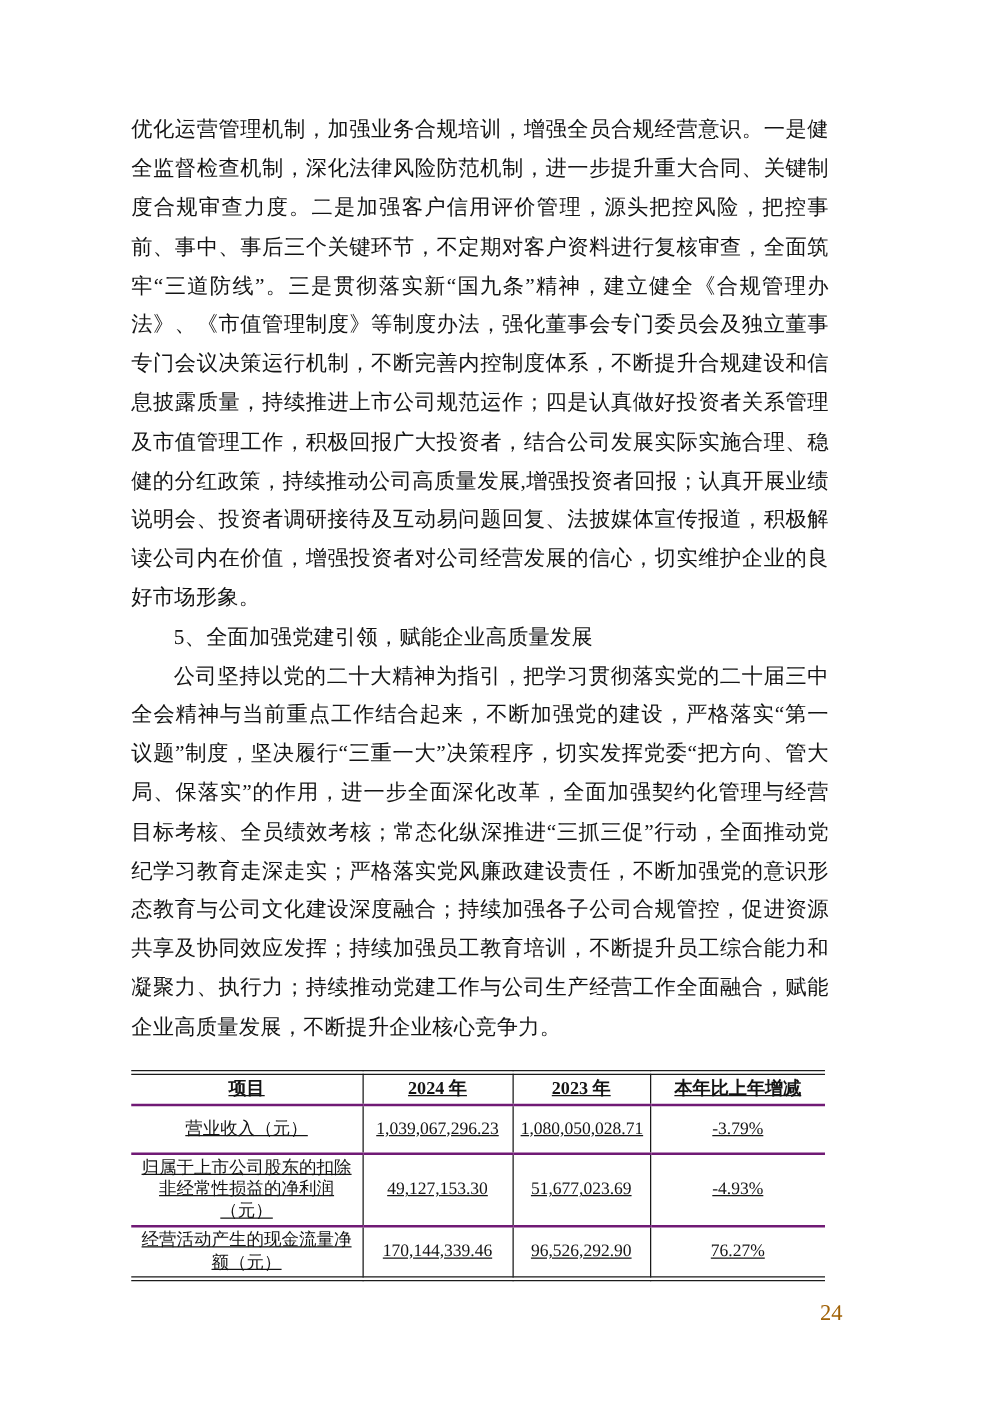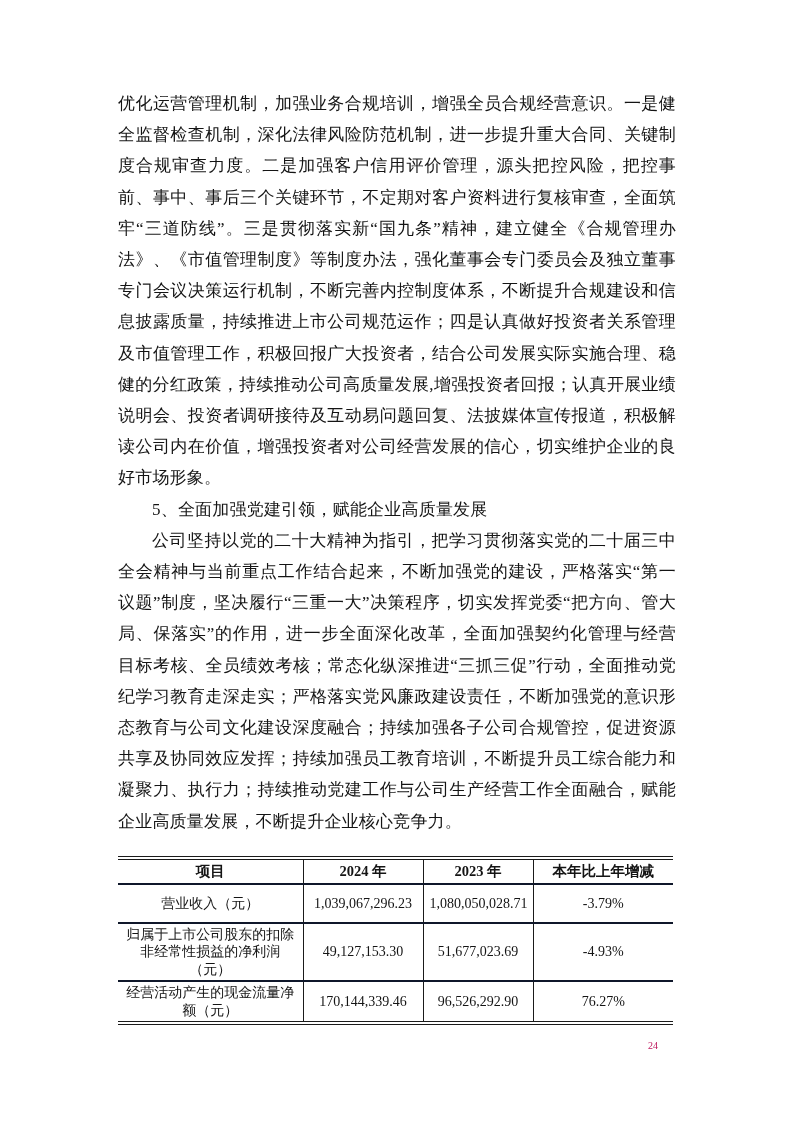--- a/index.html
+++ b/index.html
@@ -12,21 +12,21 @@
     color: #141414;
     overflow: hidden;
   }
   .page {
     position: absolute;
     inset: 0;
     background: #ffffff;
   }
   .content {
     position: absolute;
-    left: 118px;
+    left: 105px;
     width: 558px;
     top: 88px;
   }
   .para {
     font-size: 17px;
     line-height: 31.2px;
     text-align: justify;
     letter-spacing: 0.2px;
   }
   .para.indent { text-indent: 2em; }
@@ -45,47 +45,48 @@
     border-collapse: collapse;
     border-top: 4px double #1a1a1a;
     border-bottom: 4px double #1a1a1a;
     table-layout: fixed;
   }
   table.fin col.c1 { width: 185px; }
   table.fin col.c2 { width: 120px; }
   table.fin col.c3 { width: 110px; }
   table.fin col.c4 { width: 140px; }
   table.fin th, table.fin td {
-    border-bottom: 2px solid #0f172a;
+    border-bottom: 2px solid #701a75;
     vertical-align: middle;
     font-size: 14px;
     line-height: 17.5px;
     padding: 2px 6px;
+    text-decoration: underline;
   }
   table.fin th:not(:first-child),
   table.fin td:not(:first-child) { border-left: 1.2px solid #1a1a1a; }
   table.fin th {
     font-weight: 700;
     text-align: center;
     font-size: 14.5px;
     height: 26px;
   }
   td.label { text-align: center; }
   td.num   { text-align: center; font-size: 14.5px; font-family: "Liberation Serif", serif; }
   td.pct   { text-align: center; font-size: 14.5px; font-family: "Liberation Serif", serif; }
   tr.r1 td { height: 39px; }
   tr.r2 td { height: 34px; }
   tr.r3 td { height: 55px; }
   tr.r4 td { height: 34px; }
   .page-number {
     position: absolute;
     top: 1040px;
-    right: 136px;
-    font-size: 10px;
-    color: #be185d;
+    right: 120px;
+    font-size: 18px;
+    color: #a16207;
     font-family: "Liberation Serif", serif;
   }
 </style>
 </head>
 <body>
 
 <div class="page">
   <div class="content">
 
     <p class="para">优化运营管理机制，加强业务合规培训，增强全员合规经营意识。一是健全监督检查机制，深化法律风险防范机制，进一步提升重大合同、关键制度合规审查力度。二是加强客户信用评价管理，源头把控风险，把控事前、事中、事后三个关键环节，不定期对客户资料进行复核审查，全面筑牢“三道防线”。三是贯彻落实新“国九条”精神，建立健全《合规管理办法》、《市值管理制度》等制度办法，强化董事会专门委员会及独立董事专门会议决策运行机制，不断完善内控制度体系，不断提升合规建设和信息披露质量，持续推进上市公司规范运作；四是认真做好投资者关系管理及市值管理工作，积极回报广大投资者，结合公司发展实际实施合理、稳健的分红政策，持续推动公司高质量发展,增强投资者回报；认真开展业绩说明会、投资者调研接待及互动易问题回复、法披媒体宣传报道，积极解读公司内在价值，增强投资者对公司经营发展的信心，切实维护企业的良好市场形象。</p>

